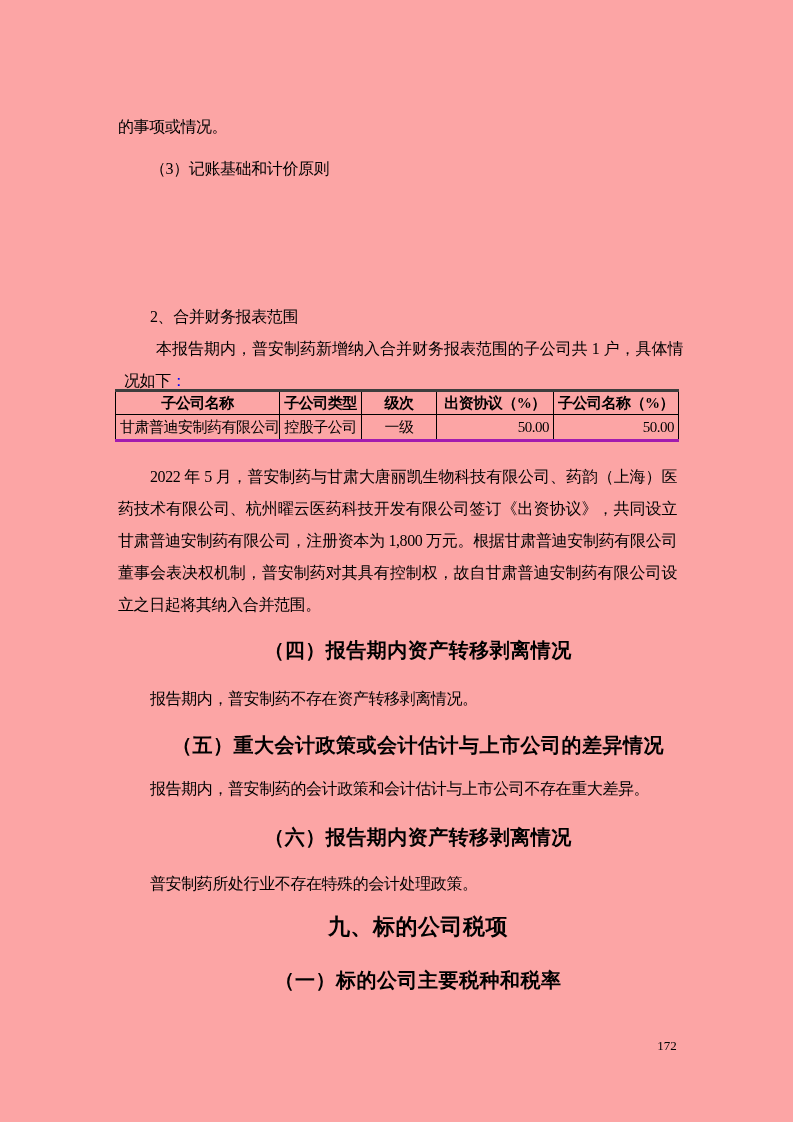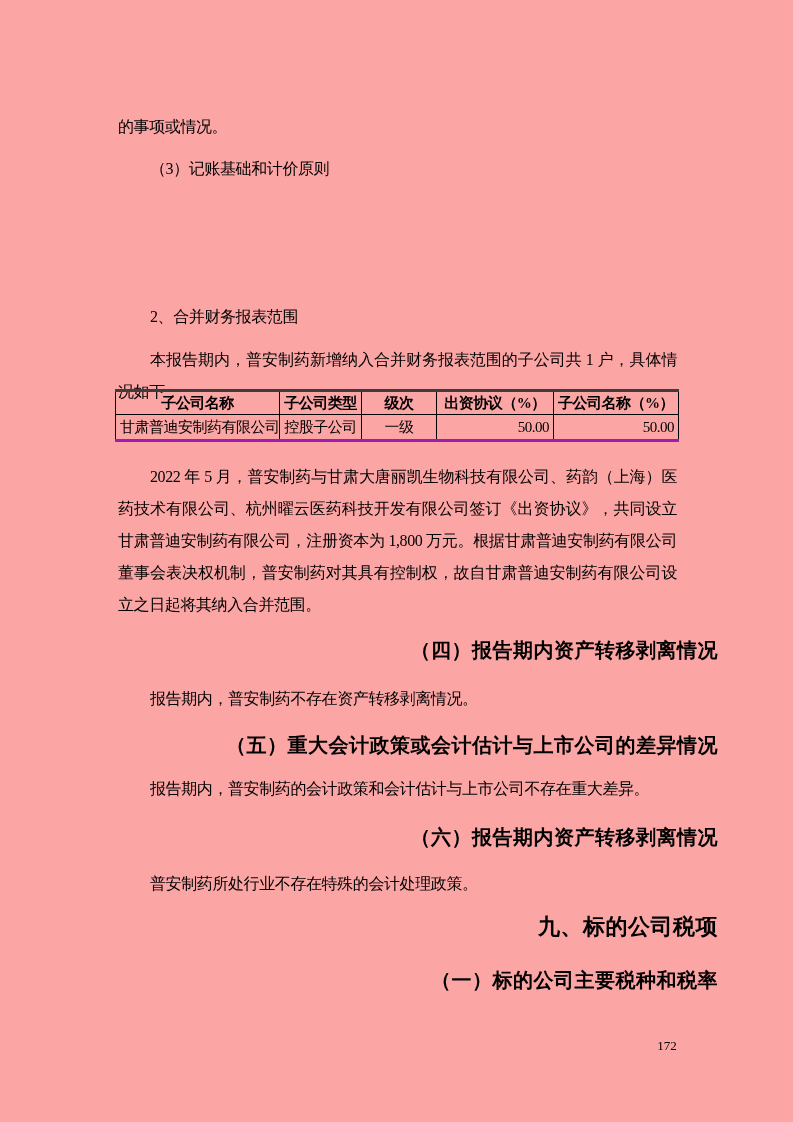--- a/index.html
+++ b/index.html
@@ -27,21 +27,21 @@
   .sub-indent { left: 150px; width: 527px; }
   .doc-heading {
     position: absolute;
     left: 118px;
     width: 600px;
     font-family: Liberation Sans, sans-serif;
     font-weight: 700;
     font-size: 20px;
     line-height: 28px;
     letter-spacing: 0.5px;
-    text-align: right;
+    text-align: center;
     white-space: nowrap;
   }
   .chapter-heading {
     font-size: 22px;
     line-height: 30px;
   }
   .accent-colon { color: #0000FF; }
   .sub-table {
     position: absolute;
     left: 115px;
@@ -84,21 +84,21 @@
 
 <div class="page">
 
   <p class="body-text no-justify" style="top: 95px;">的事项或情况。</p>
 
   <p class="body-text no-justify sub-indent" style="top: 137px;">（3）记账基础和计价原则</p>
 
 
   <p class="body-text no-justify sub-indent" style="top: 285px;">2、合并财务报表范围</p>
 
-  <p class="body-text first-indent" style="top: 328px;"><span>本报告期内，普安制药新增纳入合并财务报表范围的子公司共 1 户，具体情况如下</span><span class="accent-colon">：</span></p>
+  <p class="body-text first-indent" style="top: 317px; margin-left: 6px;"><span>本报告期内，普安制药新增纳入合并财务报表范围的子公司共 1 户，具体情况如下</span><span class="accent-colon">：</span></p>
 
   <table class="sub-table">
     <colgroup>
       <col style="width:164px">
       <col style="width:82px">
       <col style="width:75px">
       <col style="width:117px">
       <col style="width:125px">
     </colgroup>
     <tbody>

